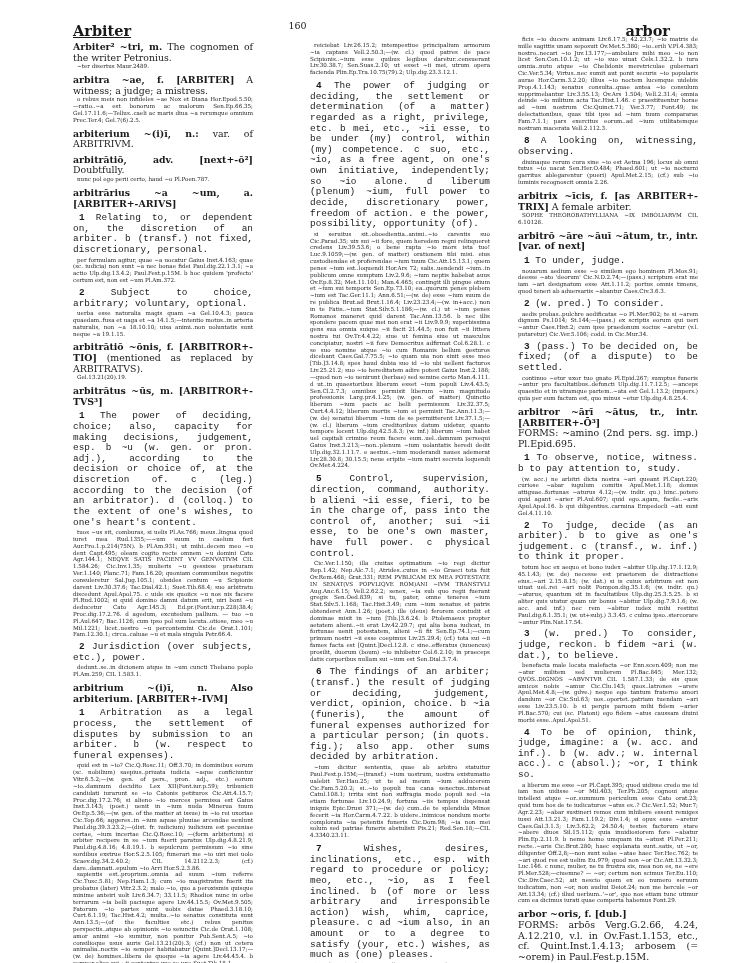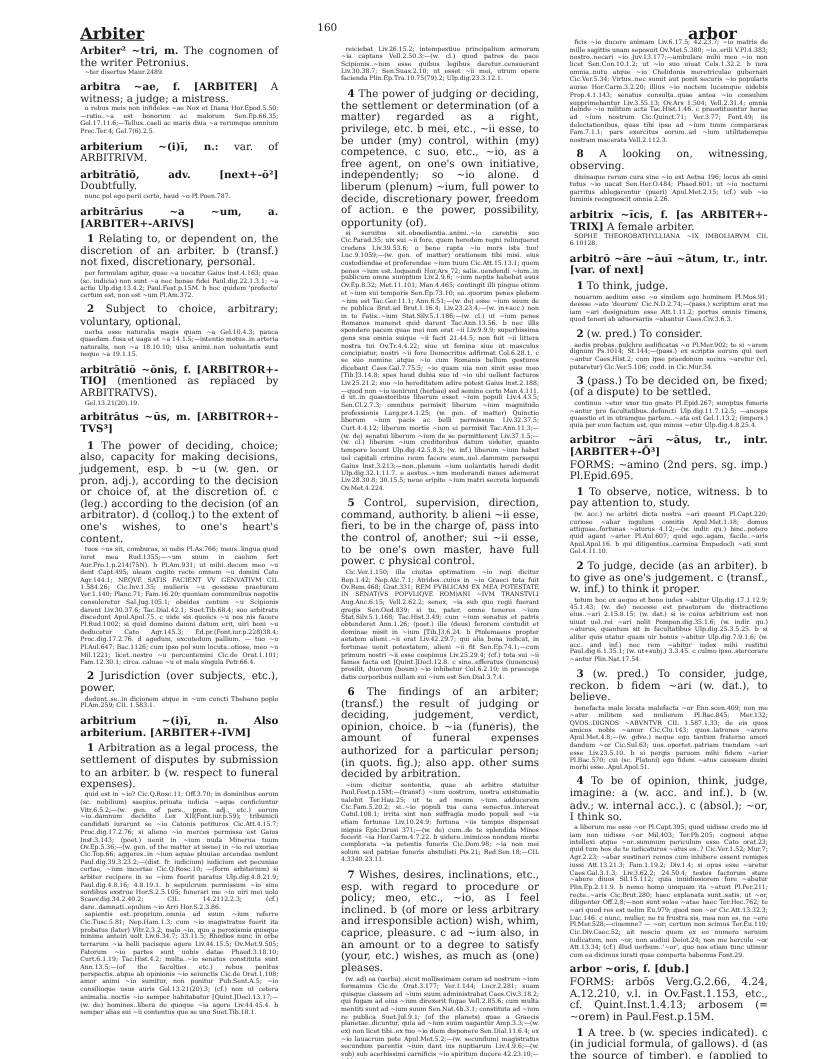--- a/index.html
+++ b/index.html
@@ -10,21 +10,21 @@
   .guide-left { left:73px;text-decoration:underline; }
   .guide-right { right:80px;margin-left:44px; }
   .pageno { position:absolute; top:20px; left:0; width:595px; text-align:center; font-size:9.5px; }
   .col { position:absolute; top:42px; width:180px; font-size:7.2px; line-height:1.12; }
   .col-l { left:73px; }
   .col-m { left:310px; }
   .col-r { left:518px; top:36px; }
   .entry { margin:0 0 5px 0; }
   .hw { font-size:9.4px; line-height:1.13; text-align:justify; }
   .hw b { font-weight:bold; }
-  .sense { font-size:9.4px; line-height:1.13; text-indent:6px; text-align:justify; margin:4px 0 1px 0; }
+  .sense { font-size:9.4px; line-height:1.13; text-indent:6px; text-align:justify; margin:4px 0 1px 0;font-family:Liberation Mono, monospace; }
   .cit { font-size:5.6px; line-height:1.22; text-indent:4px; text-align:justify; color:#222; }
   .num { font-weight:bold; }
 </style>
 </head>
 <body>
 
 <div class="page">
   <div class="guide guide-left">Arbiter</div>
   <div class="pageno">160</div>
   <div class="guide guide-right">arbor</div>
@@ -98,21 +98,21 @@
       <div class="entry">
         <div class="sense"><span class="num">8</span> <span>A looking on, witnessing, observing.</span></div>
         <div class="cit">diuinaque rerum cura sine ~io est Aetna 196; locus ab omni tutus ~io uacat Sen.Her.O.484; Phaed.601; ut ~io nocturni garritus ablegarentur (pueri) Apul.Met.2.15; (cf.) sub ~io luminis recognoscit omnia 2.26.</div>
       </div>
       <div class="entry">
         <div class="hw"><b>arbitrix ~īcis, f. [as ARBITER+-TRIX]</b> <span>A female arbiter.</span></div>
         <div class="cit">SOPHE THEOROBATHYLLIANA ~IX IMBOLIARVM CIL 6.10128.</div>
       </div>
       <div class="entry">
         <div class="hw"><b>arbitrō ~āre ~āuī ~ātum, tr., intr. [var. of next]</b></div>
-        <div class="sense"><span class="num">1</span> <span>To think, judge.</span></div>
+        <div class="sense"><span class="num">1</span> <span>To under, judge.</span></div>
         <div class="cit">nouarum aedium esse ~o similem ego hominem Pl.Mos.91; deesse ~ato 'deorum' Cic.N.D.2.74;—(pass.) scriptum erat me iam ~ari designatum esse Att.1.11.2; portus omnis timens, quod teneri ab aduersariis ~abantur Caes.Civ.3.6.3.</div>
         <div class="sense"><span class="num">2</span> <span>(w. pred.) To consider.</span></div>
         <div class="cit">aedis probas..pulchre aedificatas ~o Pl.Mer.902; te si ~arem dignum Ps.1014; St.144;—(pass.) ex scriptis eorum qui ueri ~antur Caes.Hist.2; cum ipse praedonum socius ~aretur (v.l. putaretur) Cic.Ver.5.106; codd. in Cic.Mur.34.</div>
         <div class="sense"><span class="num">3</span> <span>(pass.) To be decided on, be fixed; (of a dispute) to be settled.</span></div>
         <div class="cit">continuo ~etur uxor tuo gnato Pl.Epid.267; sumptus funeris ~antur pro facultatibus..defuncti Ulp.dig.11.7.12.5; —anceps quaestio et in utramque partem..~ata est Gel.1.13.2; (impers.) quia per eum factum est, quo minus ~etur Ulp.dig.4.8.25.4.</div>
       </div>
       <div class="entry">
         <div class="hw"><b>arbitror ~ārī ~ātus, tr., intr. [ARBITER+-Ō³]</b></div>
         <div class="hw">FORMS: ~amino (2nd pers. sg. imp.) Pl.Epid.695.</div>
         <div class="sense"><span class="num">1</span> <span>To observe, notice, witness. b to pay attention to, study.</span></div>

